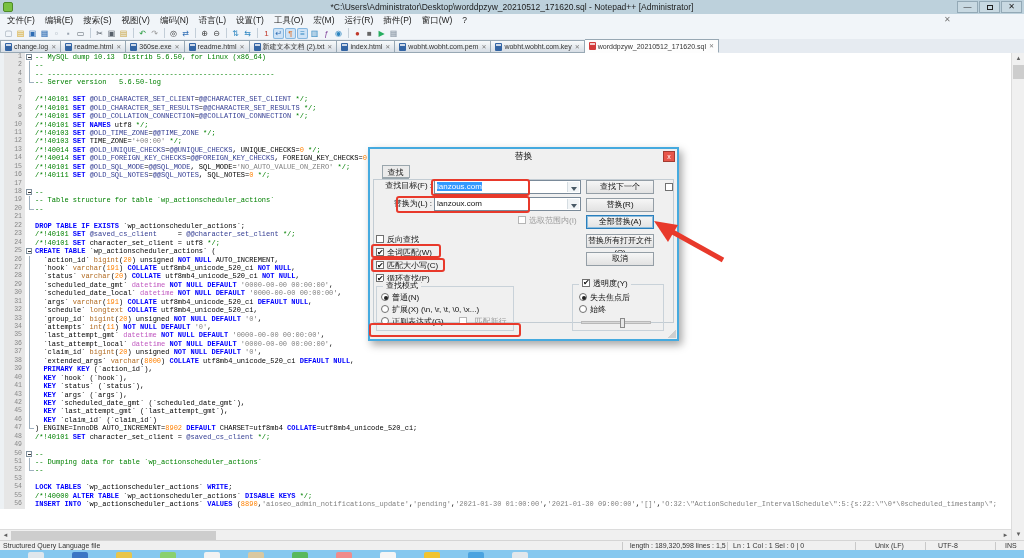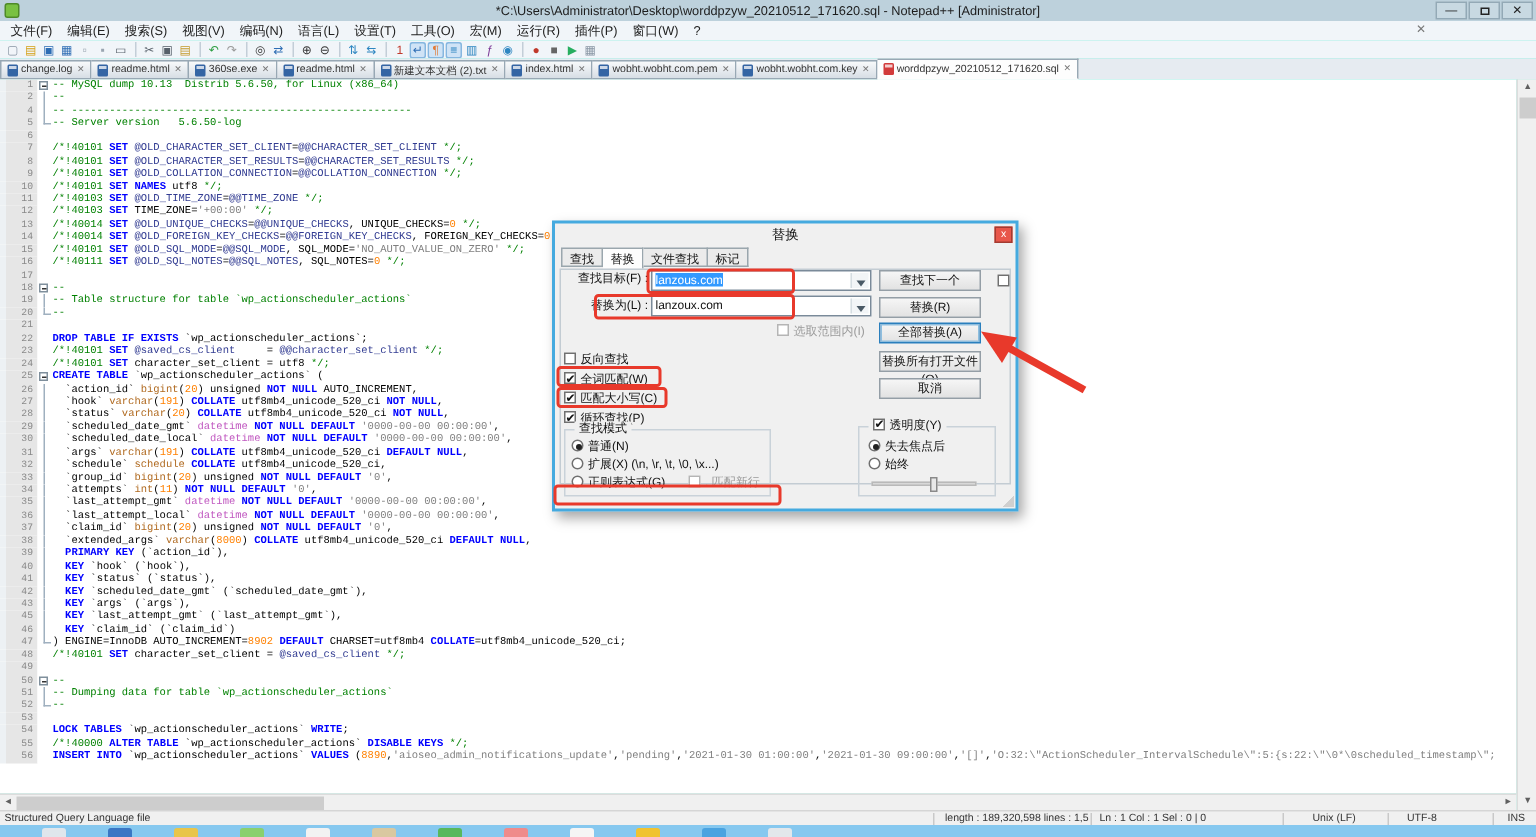--- a/index.html
+++ b/index.html
@@ -65,21 +65,21 @@
   .sb-sep { position:absolute; top:1px; width:1px; height:8px; background:#c9c9c9; }
 
   
   .taskbar { position:absolute; left:0; top:550px; width:1024px; height:8px; background:#86c8ef; display:flex; align-items:flex-end; padding-left:28px; gap:28px; }
   .tkstub { width:16px; height:6px; border-radius:2px 2px 0 0; }
 
   
   .dialog { position:absolute; left:368px; top:147px; width:311px; height:194px; background:#f0f0f0; border:2px solid #45aadf; box-shadow:3px 4px 8px rgba(0,0,0,.35); font-size:8px; color:#111; }
   .dlg-title { position:absolute; left:0; top:0; width:100%; height:15px; text-align:center; font-size:9px; line-height:15px; }
   .dlg-close { position:absolute; right:2px; top:2px; width:12px; height:11px; background:#e8564a; border:1px solid #a33b31; color:#fff; font-size:7px; line-height:9px; text-align:center; }
-  .dlg-tabs { position:absolute; left:4px; top:16px; height:15px; display:flex; align-items:flex-start; }
+  .dlg-tabs { position:absolute; left:4px; top:16px; height:15px; display:flex; align-items:center;flex-direction:column; }
   .dtab { height:13px; padding:0 5px; line-height:13px; border:1px solid #9aa6ad; border-left:none; background:#ebebeb; }
   .dtab:first-child { border-left:1px solid #9aa6ad; }
   .dtab.active { height:15px; background:#fdfdfd; border-bottom:1px solid #fdfdfd; }
   .dlg-pane { position:absolute; left:3px; top:30px; right:3px; bottom:16px; border:1px solid #c3ccd3; background:#f0f0f0; }
   .dlbl { position:absolute; text-align:right; line-height:13px; }
   .combo { position:absolute; height:14px; background:#fff; border:1px solid #7a8a99; line-height:12px; padding-left:2px; white-space:nowrap; }
   .combo .sel { background:#3399ff; color:#fff; }
   .combo-arrow { position:absolute; right:1px; top:1px; bottom:1px; width:12px; background:#f2f5f7; border-left:1px solid #d5dde2; }
   .combo-arrow::after { content:""; position:absolute; left:3px; top:5px; border-left:3px solid transparent; border-right:3px solid transparent; border-top:4px solid #4a5a66; }
   .btn { position:absolute; width:68px; height:14px; background:linear-gradient(#f6f6f6,#e2e2e2); border:1px solid #949ea6; text-align:center; line-height:12px; }
@@ -247,32 +247,32 @@
       <div class="line"><span class="bm"></span><span class="ln">22</span><span class="fold"></span><span class="codetxt"><span class="tok-k">DROP TABLE IF EXISTS </span><span class="tok-i">`wp_actionscheduler_actions`;</span></span></div>
       <div class="line"><span class="bm"></span><span class="ln">23</span><span class="fold"></span><span class="codetxt"><span class="tok-c">/*!40101 </span><span class="tok-k">SET </span><span class="tok-v">@saved_cs_client</span><span class="tok-i">     = </span><span class="tok-v">@@character_set_client</span><span class="tok-i"> </span><span class="tok-c">*/;</span></span></div>
       <div class="line"><span class="bm"></span><span class="ln">24</span><span class="fold"></span><span class="codetxt"><span class="tok-c">/*!40101 </span><span class="tok-k">SET </span><span class="tok-i">character_set_client = utf8 </span><span class="tok-c">*/;</span></span></div>
       <div class="line"><span class="bm"></span><span class="ln">25</span><span class="fold"><span class="fbox"></span></span><span class="codetxt"><span class="tok-k">CREATE TABLE </span><span class="tok-i">`wp_actionscheduler_actions` (</span></span></div>
       <div class="line"><span class="bm"></span><span class="ln">26</span><span class="fold"><span class="fline"></span></span><span class="codetxt"><span class="tok-i">  `action_id` </span><span class="tok-t">bigint</span><span class="tok-i">(</span><span class="tok-n">20</span><span class="tok-i">) unsigned </span><span class="tok-k">NOT NULL</span><span class="tok-i"> AUTO_INCREMENT,</span></span></div>
       <div class="line"><span class="bm"></span><span class="ln">27</span><span class="fold"><span class="fline"></span></span><span class="codetxt"><span class="tok-i">  `hook` </span><span class="tok-t">varchar</span><span class="tok-i">(</span><span class="tok-n">191</span><span class="tok-i">) </span><span class="tok-k">COLLATE</span><span class="tok-i"> utf8mb4_unicode_520_ci </span><span class="tok-k">NOT NULL</span><span class="tok-i">,</span></span></div>
       <div class="line"><span class="bm"></span><span class="ln">28</span><span class="fold"><span class="fline"></span></span><span class="codetxt"><span class="tok-i">  `status` </span><span class="tok-t">varchar</span><span class="tok-i">(</span><span class="tok-n">20</span><span class="tok-i">) </span><span class="tok-k">COLLATE</span><span class="tok-i"> utf8mb4_unicode_520_ci </span><span class="tok-k">NOT NULL</span><span class="tok-i">,</span></span></div>
       <div class="line"><span class="bm"></span><span class="ln">29</span><span class="fold"><span class="fline"></span></span><span class="codetxt"><span class="tok-i">  `scheduled_date_gmt` </span><span class="tok-d">datetime </span><span class="tok-k">NOT NULL DEFAULT </span><span class="tok-s">'0000-00-00 00:00:00'</span><span class="tok-i">,</span></span></div>
       <div class="line"><span class="bm"></span><span class="ln">30</span><span class="fold"><span class="fline"></span></span><span class="codetxt"><span class="tok-i">  `scheduled_date_local` </span><span class="tok-d">datetime </span><span class="tok-k">NOT NULL DEFAULT </span><span class="tok-s">'0000-00-00 00:00:00'</span><span class="tok-i">,</span></span></div>
       <div class="line"><span class="bm"></span><span class="ln">31</span><span class="fold"><span class="fline"></span></span><span class="codetxt"><span class="tok-i">  `args` </span><span class="tok-t">varchar</span><span class="tok-i">(</span><span class="tok-n">191</span><span class="tok-i">) </span><span class="tok-k">COLLATE</span><span class="tok-i"> utf8mb4_unicode_520_ci </span><span class="tok-k">DEFAULT NULL</span><span class="tok-i">,</span></span></div>
-      <div class="line"><span class="bm"></span><span class="ln">32</span><span class="fold"><span class="fline"></span></span><span class="codetxt"><span class="tok-i">  `schedule` </span><span class="tok-t">schedule</span><span class="tok-i"> </span><span class="tok-k">COLLATE</span><span class="tok-i"> utf8mb4_unicode_520_ci,</span></span></div>
+      <div class="line"><span class="bm"></span><span class="ln">32</span><span class="fold"><span class="fline"></span></span><span class="codetxt"><span class="tok-i">  `schedule` </span><span class="tok-t">longtext</span><span class="tok-i"> </span><span class="tok-k">COLLATE</span><span class="tok-i"> utf8mb4_unicode_520_ci,</span></span></div>
       <div class="line"><span class="bm"></span><span class="ln">33</span><span class="fold"><span class="fline"></span></span><span class="codetxt"><span class="tok-i">  `group_id` </span><span class="tok-t">bigint</span><span class="tok-i">(</span><span class="tok-n">20</span><span class="tok-i">) unsigned </span><span class="tok-k">NOT NULL DEFAULT </span><span class="tok-s">'0'</span><span class="tok-i">,</span></span></div>
       <div class="line"><span class="bm"></span><span class="ln">34</span><span class="fold"><span class="fline"></span></span><span class="codetxt"><span class="tok-i">  `attempts` </span><span class="tok-t">int</span><span class="tok-i">(</span><span class="tok-n">11</span><span class="tok-i">) </span><span class="tok-k">NOT NULL DEFAULT </span><span class="tok-s">'0'</span><span class="tok-i">,</span></span></div>
       <div class="line"><span class="bm"></span><span class="ln">35</span><span class="fold"><span class="fline"></span></span><span class="codetxt"><span class="tok-i">  `last_attempt_gmt` </span><span class="tok-d">datetime </span><span class="tok-k">NOT NULL DEFAULT </span><span class="tok-s">'0000-00-00 00:00:00'</span><span class="tok-i">,</span></span></div>
       <div class="line"><span class="bm"></span><span class="ln">36</span><span class="fold"><span class="fline"></span></span><span class="codetxt"><span class="tok-i">  `last_attempt_local` </span><span class="tok-d">datetime </span><span class="tok-k">NOT NULL DEFAULT </span><span class="tok-s">'0000-00-00 00:00:00'</span><span class="tok-i">,</span></span></div>
       <div class="line"><span class="bm"></span><span class="ln">37</span><span class="fold"><span class="fline"></span></span><span class="codetxt"><span class="tok-i">  `claim_id` </span><span class="tok-t">bigint</span><span class="tok-i">(</span><span class="tok-n">20</span><span class="tok-i">) unsigned </span><span class="tok-k">NOT NULL DEFAULT </span><span class="tok-s">'0'</span><span class="tok-i">,</span></span></div>
       <div class="line"><span class="bm"></span><span class="ln">38</span><span class="fold"><span class="fline"></span></span><span class="codetxt"><span class="tok-i">  `extended_args` </span><span class="tok-t">varchar</span><span class="tok-i">(</span><span class="tok-n">8000</span><span class="tok-i">) </span><span class="tok-k">COLLATE</span><span class="tok-i"> utf8mb4_unicode_520_ci </span><span class="tok-k">DEFAULT NULL</span><span class="tok-i">,</span></span></div>
       <div class="line"><span class="bm"></span><span class="ln">39</span><span class="fold"><span class="fline"></span></span><span class="codetxt"><span class="tok-i">  </span><span class="tok-k">PRIMARY KEY</span><span class="tok-i"> (`action_id`),</span></span></div>
       <div class="line"><span class="bm"></span><span class="ln">40</span><span class="fold"><span class="fline"></span></span><span class="codetxt"><span class="tok-i">  </span><span class="tok-k">KEY</span><span class="tok-i"> `hook` (`hook`),</span></span></div>
       <div class="line"><span class="bm"></span><span class="ln">41</span><span class="fold"><span class="fline"></span></span><span class="codetxt"><span class="tok-i">  </span><span class="tok-k">KEY</span><span class="tok-i"> `status` (`status`),</span></span></div>
+      <div class="line"><span class="bm"></span><span class="ln">43</span><span class="fold"><span class="fline"></span></span><span class="codetxt"><span class="tok-i">  </span><span class="tok-k">KEY</span><span class="tok-i"> `args` (`args`),</span></span></div>
       <div class="line"><span class="bm"></span><span class="ln">42</span><span class="fold"><span class="fline"></span></span><span class="codetxt"><span class="tok-i">  </span><span class="tok-k">KEY</span><span class="tok-i"> `scheduled_date_gmt` (`scheduled_date_gmt`),</span></span></div>
-      <div class="line"><span class="bm"></span><span class="ln">43</span><span class="fold"><span class="fline"></span></span><span class="codetxt"><span class="tok-i">  </span><span class="tok-k">KEY</span><span class="tok-i"> `args` (`args`),</span></span></div>
       <div class="line"><span class="bm"></span><span class="ln">45</span><span class="fold"><span class="fline"></span></span><span class="codetxt"><span class="tok-i">  </span><span class="tok-k">KEY</span><span class="tok-i"> `last_attempt_gmt` (`last_attempt_gmt`),</span></span></div>
       <div class="line"><span class="bm"></span><span class="ln">46</span><span class="fold"><span class="fline"></span></span><span class="codetxt"><span class="tok-i">  </span><span class="tok-k">KEY</span><span class="tok-i"> `claim_id` (`claim_id`)</span></span></div>
       <div class="line"><span class="bm"></span><span class="ln">47</span><span class="fold"><span class="fendv"></span><span class="fendh"></span></span><span class="codetxt"><span class="tok-i">) ENGINE=InnoDB AUTO_INCREMENT=</span><span class="tok-n">8902</span><span class="tok-i"> </span><span class="tok-k">DEFAULT</span><span class="tok-i"> CHARSET=utf8mb4 </span><span class="tok-k">COLLATE</span><span class="tok-i">=utf8mb4_unicode_520_ci;</span></span></div>
       <div class="line"><span class="bm"></span><span class="ln">48</span><span class="fold"></span><span class="codetxt"><span class="tok-c">/*!40101 </span><span class="tok-k">SET </span><span class="tok-i">character_set_client = </span><span class="tok-v">@saved_cs_client</span><span class="tok-i"> </span><span class="tok-c">*/;</span></span></div>
       <div class="line"><span class="bm"></span><span class="ln">49</span><span class="fold"></span><span class="codetxt"></span></div>
       <div class="line"><span class="bm"></span><span class="ln">50</span><span class="fold"><span class="fbox"></span></span><span class="codetxt"><span class="tok-c">--</span></span></div>
       <div class="line"><span class="bm"></span><span class="ln">51</span><span class="fold"><span class="fline"></span></span><span class="codetxt"><span class="tok-c">-- Dumping data for table `wp_actionscheduler_actions`</span></span></div>
       <div class="line"><span class="bm"></span><span class="ln">52</span><span class="fold"><span class="fendv"></span><span class="fendh"></span></span><span class="codetxt"><span class="tok-c">--</span></span></div>
       <div class="line"><span class="bm"></span><span class="ln">53</span><span class="fold"></span><span class="codetxt"></span></div>
       <div class="line"><span class="bm"></span><span class="ln">54</span><span class="fold"></span><span class="codetxt"><span class="tok-k">LOCK TABLES </span><span class="tok-i">`wp_actionscheduler_actions` </span><span class="tok-k">WRITE</span><span class="tok-i">;</span></span></div>

